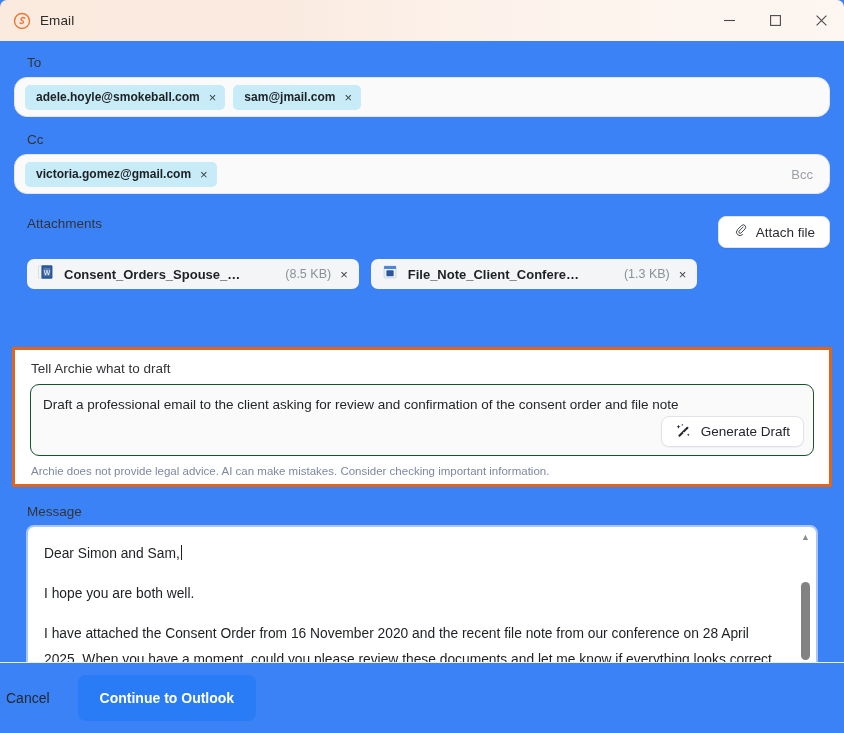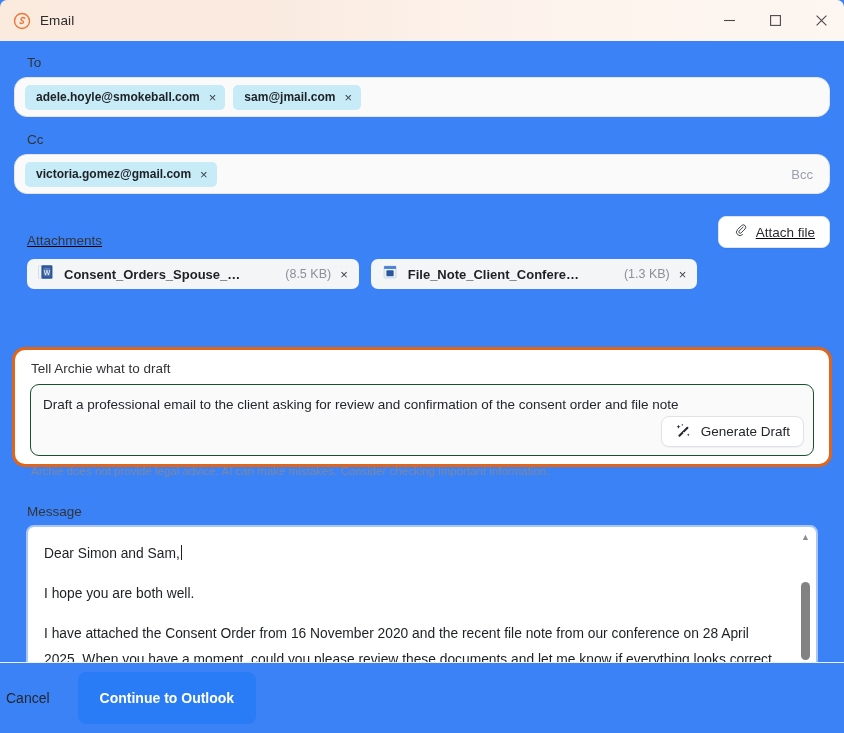--- a/index.html
+++ b/index.html
@@ -106,24 +106,23 @@
     transform: translateY(-50%);
     font-size: 13px;
     color: #9b9fa8;
     cursor: pointer;
   }
 
   
   .attach-head {
     margin-top: 22px;
     display: flex;
-    align-items: flex-end;
+    align-items: flex-start;
     justify-content: space-between;
     padding-left: 13px;
-    text-decoration: underline;
   }
   .attach-title { font-size: 13.5px; color: #333438; }
   .attach-btn {
     display: inline-flex;
     align-items: center;
     gap: 8px;
     height: 32px;
     padding: 0 14px;
     border: 1px solid #e1e3e8;
     border-radius: 8px;
@@ -161,23 +160,23 @@
   }
   .attach-size { font-size: 12.5px; color: #8b9098; margin-left: 36px; }
   .attach-x { font-size: 13px; color: #3b4048; cursor: pointer; line-height: 1; }
 
   
   .archie-wrap {
     position: absolute;
     left: 12px;
     top: 306px;
     width: 820px;
-    height: 120px;
+    height: 140px;
     border: 3px solid #e0651b;
-    border-radius: 13px;
+    border-radius: 1px;
     background: #ffffff;
     padding: 11px 15px 0 15px;
   }
   .archie-label {
     font-size: 13.5px;
     color: #333438;
     margin-bottom: 8px;
     margin-left: 1px;
   }
   .archie-input {
@@ -294,21 +293,21 @@
     font-size: 14px;
     color: #24272c;
     cursor: pointer;
     padding: 8px 6px;
     font-family: inherit;
   }
   .primary-btn {
     background: #2a7cf6;
     border: none;
     border-radius: 8px;
-    height: 52px;
+    height: 46px;
     padding: 0 22px;
     color: #ffffff;
     font-size: 14px;
     font-weight: bold;
     cursor: pointer;
     font-family: inherit;
   }
 </style>
 </head>
 <body>

